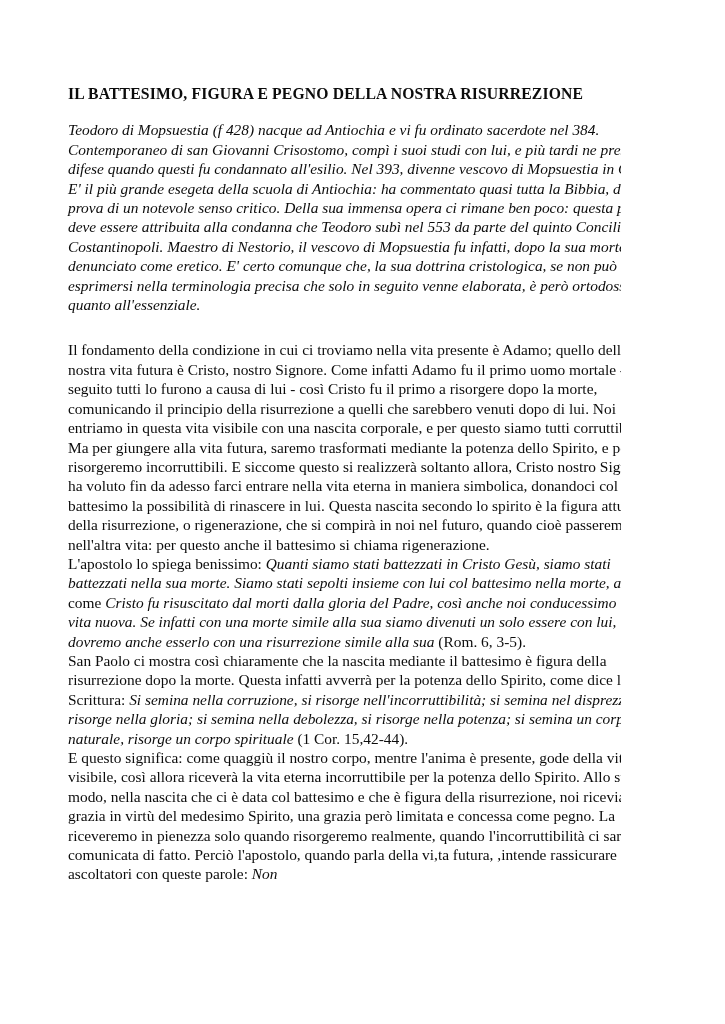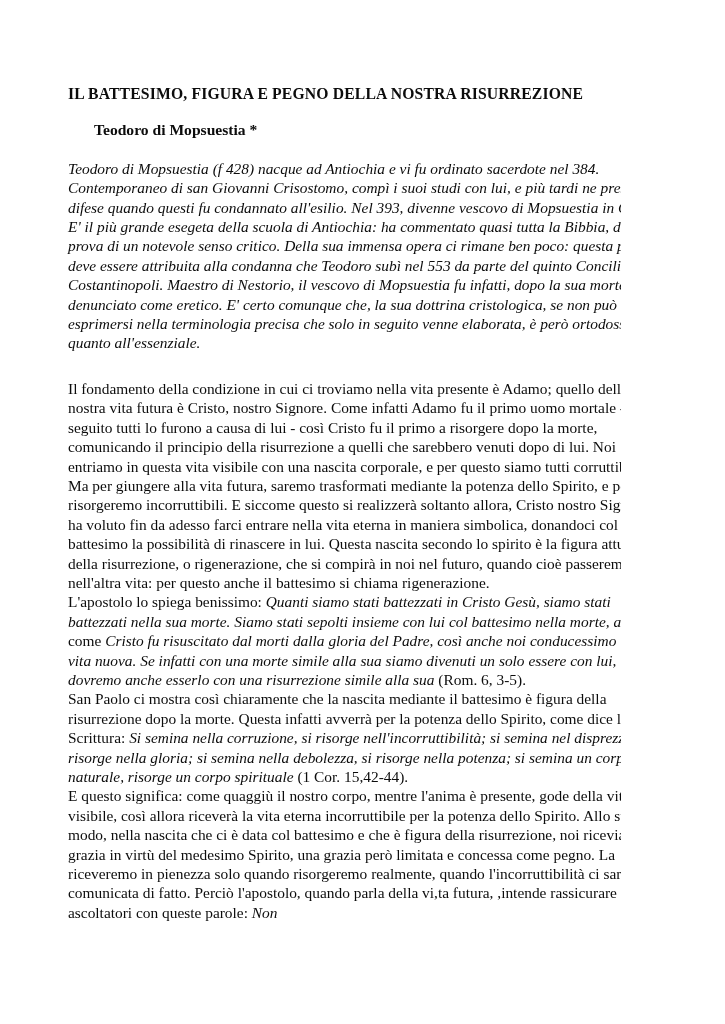--- a/index.html
+++ b/index.html
@@ -48,21 +48,20 @@
   .body-para .it {
     font-style: italic;
   }
 </style>
 </head>
 <body>
 
 <div class="page">
   <div class="content">
     <h1 class="doc-title">IL BATTESIMO, FIGURA E PEGNO DELLA NOSTRA RISURREZIONE</h1>
-    <p class="doc-author">Teodoro di Mopsuestia *</p>
     <p class="doc-intro">Teodoro di Mopsuestia (f 428) nacque ad Antiochia e vi fu ordinato sacerdote nel 384. Contemporaneo di san Giovanni Crisostomo, compì i suoi studi con lui, e più tardi ne prese le difese quando questi fu condannato all'esilio. Nel 393, divenne vescovo di Mopsuestia in Cilicia. E' il più grande esegeta della scuola di Antiochia: ha commentato quasi tutta la Bibbia, dando prova di un notevole senso critico. Della sua immensa opera ci rimane ben poco: questa perdita deve essere attribuita alla condanna che Teodoro subì nel 553 da parte del quinto Concilio di Costantinopoli. Maestro di Nestorio, il vescovo di Mopsuestia fu infatti, dopo la sua morte, denunciato come eretico. E' certo comunque che, la sua dottrina cristologica, se non può esprimersi nella terminologia precisa che solo in seguito venne elaborata, è però ortodossa quanto all'essenziale.</p>
     <div>
         <p class="body-para"><span>Il fondamento della condizione in cui ci troviamo nella vita presente è Adamo; quello della nostra vita futura è Cristo, nostro Signore. Come infatti Adamo fu il primo uomo mortale - e in seguito tutti lo furono a causa di lui - così Cristo fu il primo a risorgere dopo la morte, comunicando il principio della risurrezione a quelli che sarebbero venuti dopo di lui. Noi entriamo in questa vita visibile con una nascita corporale, e per questo siamo tutti corruttibili. Ma per giungere alla vita futura, saremo trasformati mediante la potenza dello Spirito, e perciò risorgeremo incorruttibili. E siccome questo si realizzerà soltanto allora, Cristo nostro Signore ha voluto fin da adesso farci entrare nella vita eterna in maniera simbolica, donandoci col battesimo la possibilità di rinascere in lui. Questa nascita secondo lo spirito è la figura attuale della risurrezione, o rigenerazione, che si compirà in noi nel futuro, quando cioè passeremo nell'altra vita: per questo anche il battesimo si chiama rigenerazione.</span></p>
         <p class="body-para"><span>L'apostolo lo spiega benissimo: </span><span class="it">Quanti siamo stati battezzati in Cristo Gesù, siamo stati battezzati nella sua morte. Siamo stati sepolti insieme con lui col battesimo nella morte, affinché </span><span>come </span><span class="it">Cristo fu risuscitato dal morti dalla gloria del Padre, così anche noi conducessimo una vita nuova. Se infatti con una morte simile alla sua siamo divenuti un solo essere con lui, dovremo anche esserlo con una risurrezione simile alla sua </span><span>(Rom. 6, 3-5).</span></p>
         <p class="body-para"><span>San Paolo ci mostra così chiaramente che la nascita mediante il battesimo è figura della risurrezione dopo la morte. Questa infatti avverrà per la potenza dello Spirito, come dice la Scrittura: </span><span class="it">Si semina nella corruzione, si risorge nell'incorruttibilità; si semina nel disprezzo, si risorge nella gloria; si semina nella debolezza, si risorge nella potenza; si semina un corpo naturale, risorge un corpo spirituale </span><span>(1 Cor. 15,42-44).</span></p>
         <p class="body-para"><span>E questo significa: come quaggiù il nostro corpo, mentre l'anima è presente, gode della vita visibile, così allora riceverà la vita eterna incorruttibile per la potenza dello Spirito. Allo stesso modo, nella nascita che ci è data col battesimo e che è figura della risurrezione, noi riceviamo la grazia in virtù del medesimo Spirito, una grazia però limitata e concessa come pegno. La riceveremo in pienezza solo quando risorgeremo realmente, quando l'incorruttibilità ci sarà comunicata di fatto. Perciò l'apostolo, quando parla della vi,ta futura, ,intende rassicurare i suoi ascoltatori con queste parole: </span><span class="it">Non</span></p>
       </div>
   </div>
 </div>
 

